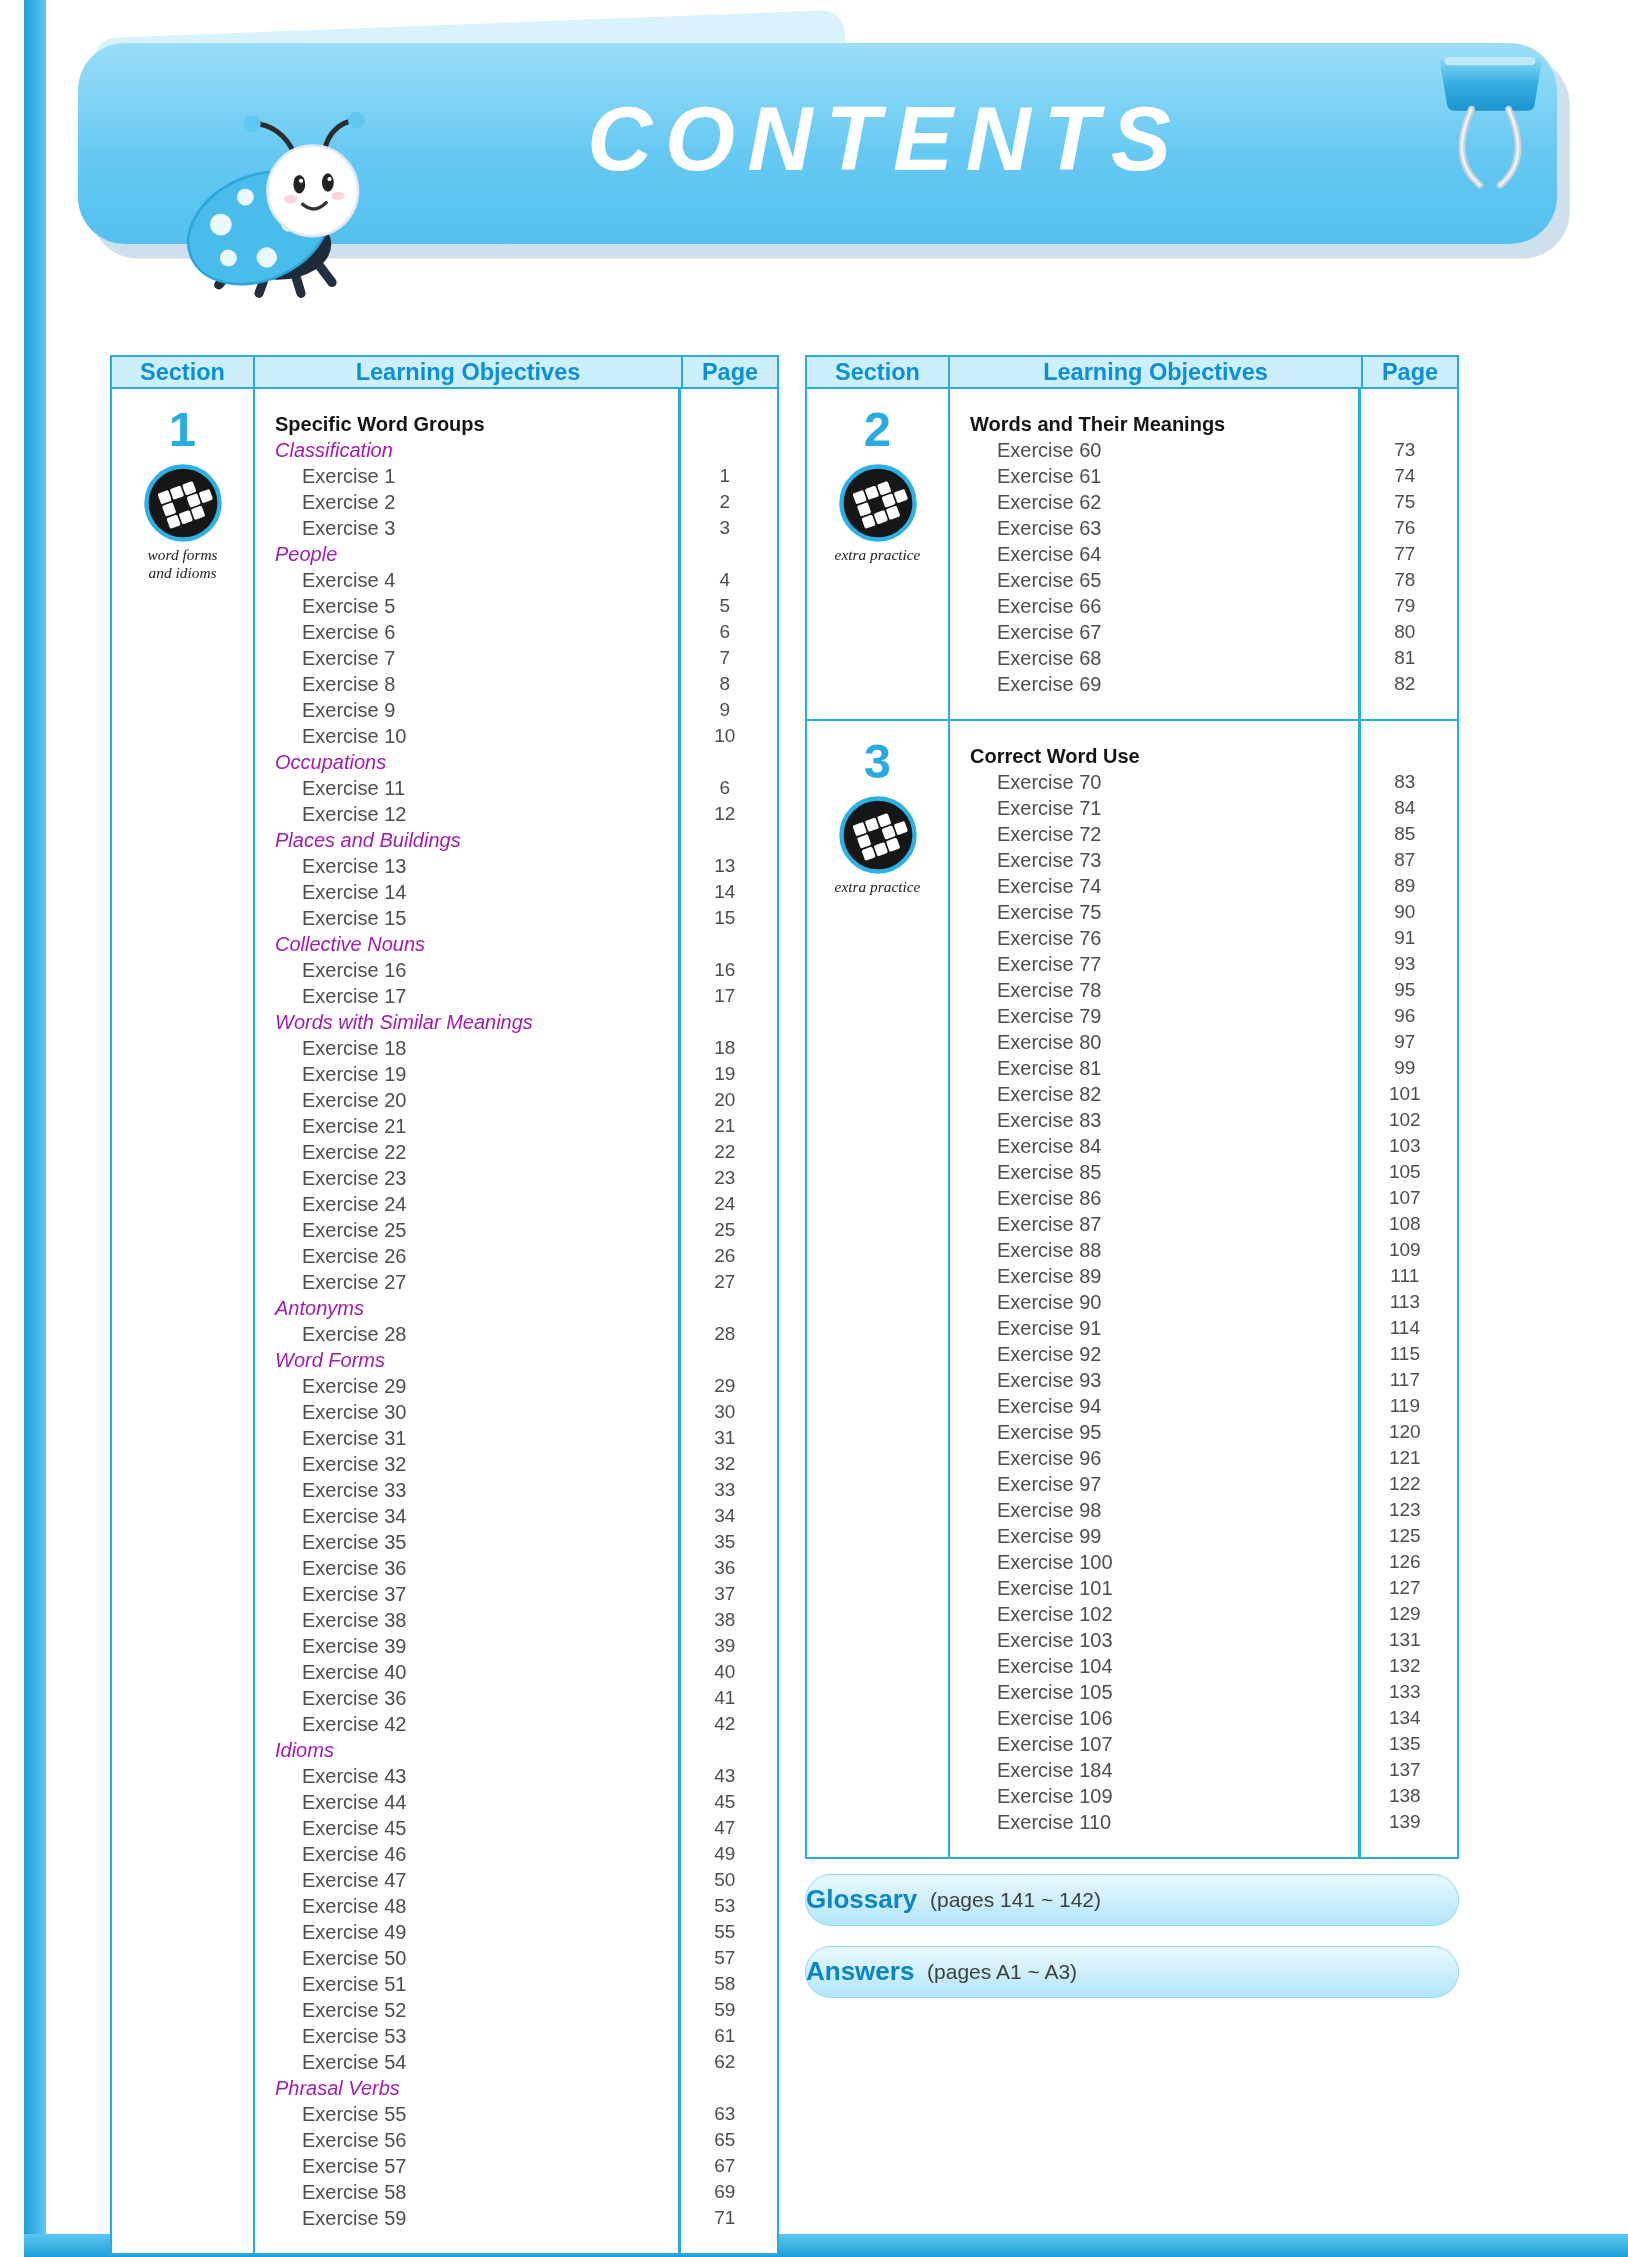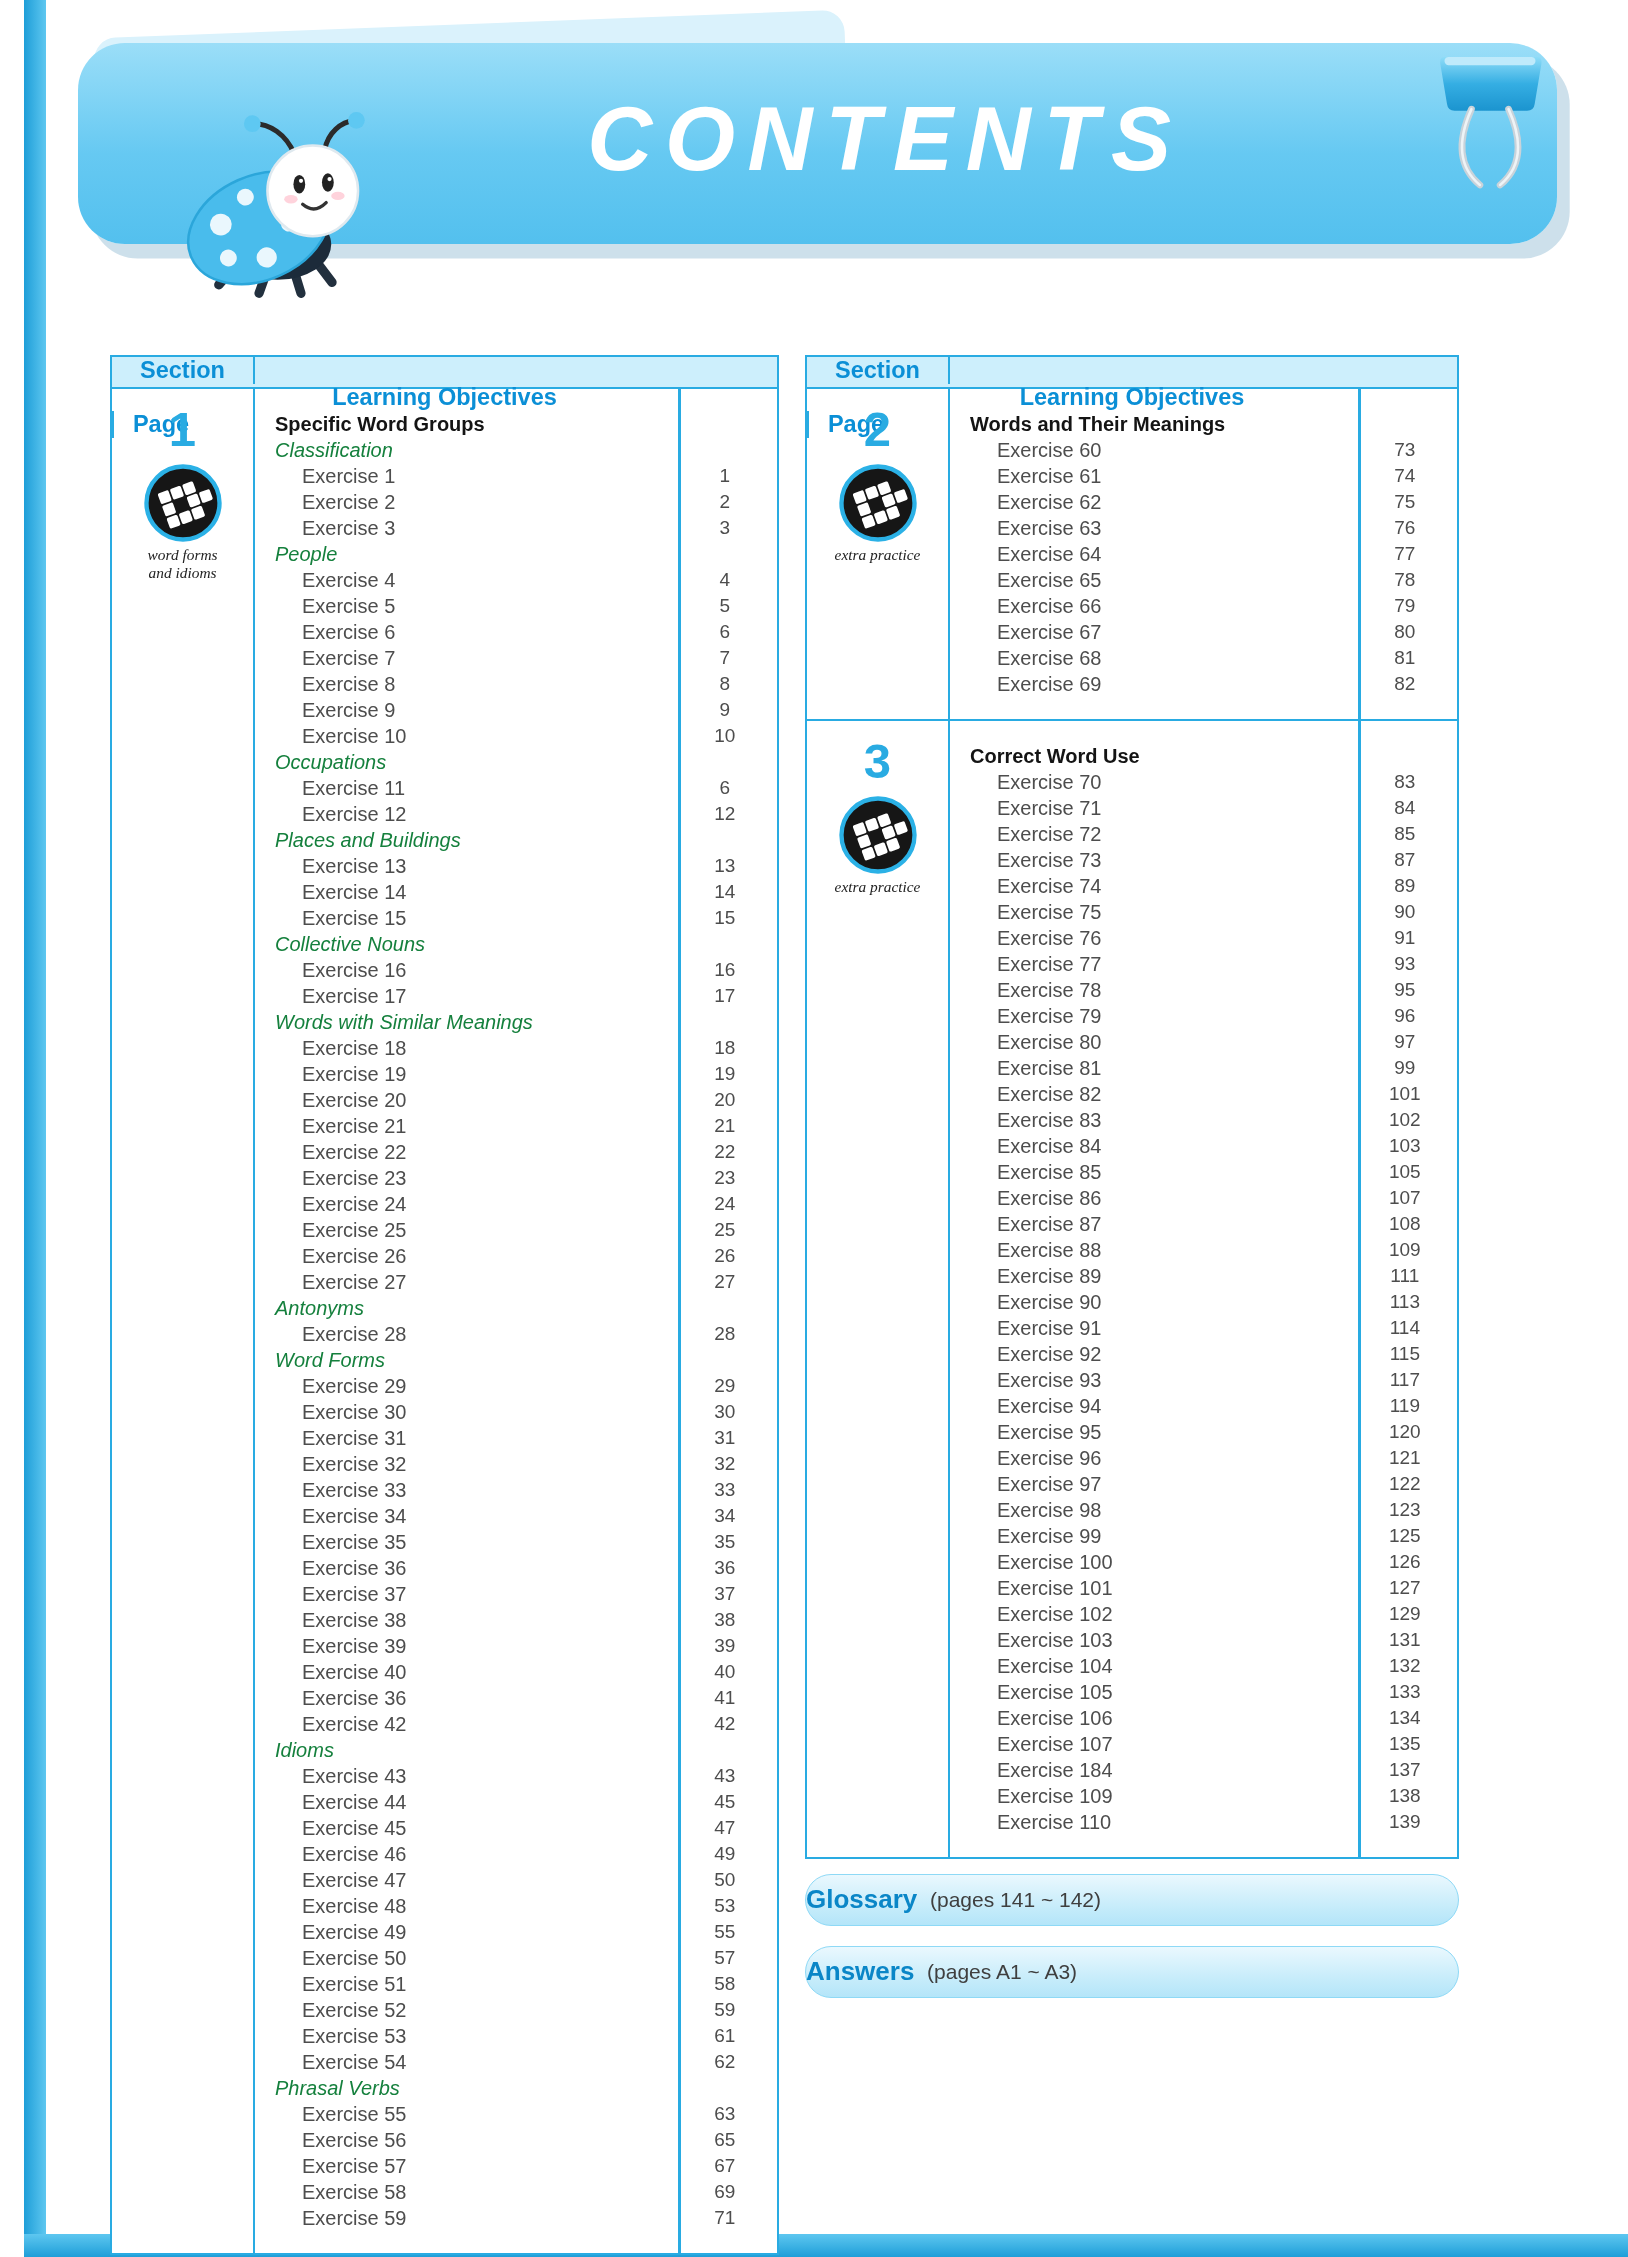--- a/index.html
+++ b/index.html
@@ -24,21 +24,21 @@
     width:100%; text-align:center; padding-left:136px;
     font-size:90px; font-weight:bold; font-style:italic; letter-spacing:12.7px;
     color:#ffffff; }
   .ladybug { position:absolute; left:136px; top:109px; width:235px; height:204px; }
   .binder-clip { position:absolute; left:1407px; top:50px; width:118px; height:152px; }
 
   
   .col-left  { position:absolute; left:86px;  top:355px; width:669px; }
   .col-right { position:absolute; left:781px; top:355px; width:654px; }
   .toc-table { background:#ffffff; border:2.7px solid #29abe2; width:100%; }
-  .toc-head { display:flex; background:#cdeffc; border-bottom:2.7px solid #29abe2; height:32px;flex-direction:column; }
+  .toc-head { display:flex; background:#cdeffc; border-bottom:2.7px solid #29abe2; height:32px; }
   .th { display:flex; align-items:center; justify-content:center;
     font-weight:bold; color:#0b8fd6; font-size:23.5px; }
   .th.h-sec { width:143px; border-right:2.7px solid #29abe2; }
   .th.h-obj { flex:1;border-radius:16px; }
   .th.h-pg  { width:96px; border-left:2.7px solid #29abe2; }
 
   .sec-block { display:flex; }
   .sec-block + .sec-block { border-top:2.7px solid #29abe2; }
   .sec-cell { width:143px; border-right:2.7px solid #29abe2; display:flex;
     flex-direction:column; align-items:center; padding-top:16.3px; flex-shrink:0; }
@@ -47,21 +47,21 @@
   .sec-icon svg { width:100%; height:100%; }
   .sec-caption { margin-top:2.7px; font-family:"Liberation Serif", serif; font-style:italic;
     font-size:15.4px; color:#222222; text-align:center; line-height:1.15; }
 
   .lines { flex:1; position:relative; padding:22px 0; }
   .lines::after { content:""; position:absolute; top:0; bottom:0; right:96px;
     width:2.7px; background:#29abe2; }
   .line { display:flex; align-items:center; height:26px; }
   .lbl { flex:1; font-size:20px; line-height:1; }
   .lbl.head { font-weight:bold; color:#141414; padding-left:20px; }
-  .lbl.cat  { color:#15803d; font-style:italic; padding-left:20px; }
+  .lbl.cat  { color:#a21caf; font-style:italic; padding-left:20px; }
   .lbl.ex   { color:#4d4d4d; padding-left:47px; }
   .pg { width:99px; text-align:center; color:#4d4d4d; font-size:19px; padding-right:5.4px; }
 
   
   .footer-bar { width:100%; height:52px; margin-top:14.5px; border-radius:27px;
     border:1.8px solid #8ed9f6;
     background:linear-gradient(180deg,#eaf8fe 0%, #c3ebfa 70%, #b4e5f9 100%);
     display:flex; align-items:center; }
   .footer-bar + .footer-bar { margin-top:20px; }
   .f-label { font-weight:bold; color:#0a86c7; font-size:26px; margin-right:12.7px; }

